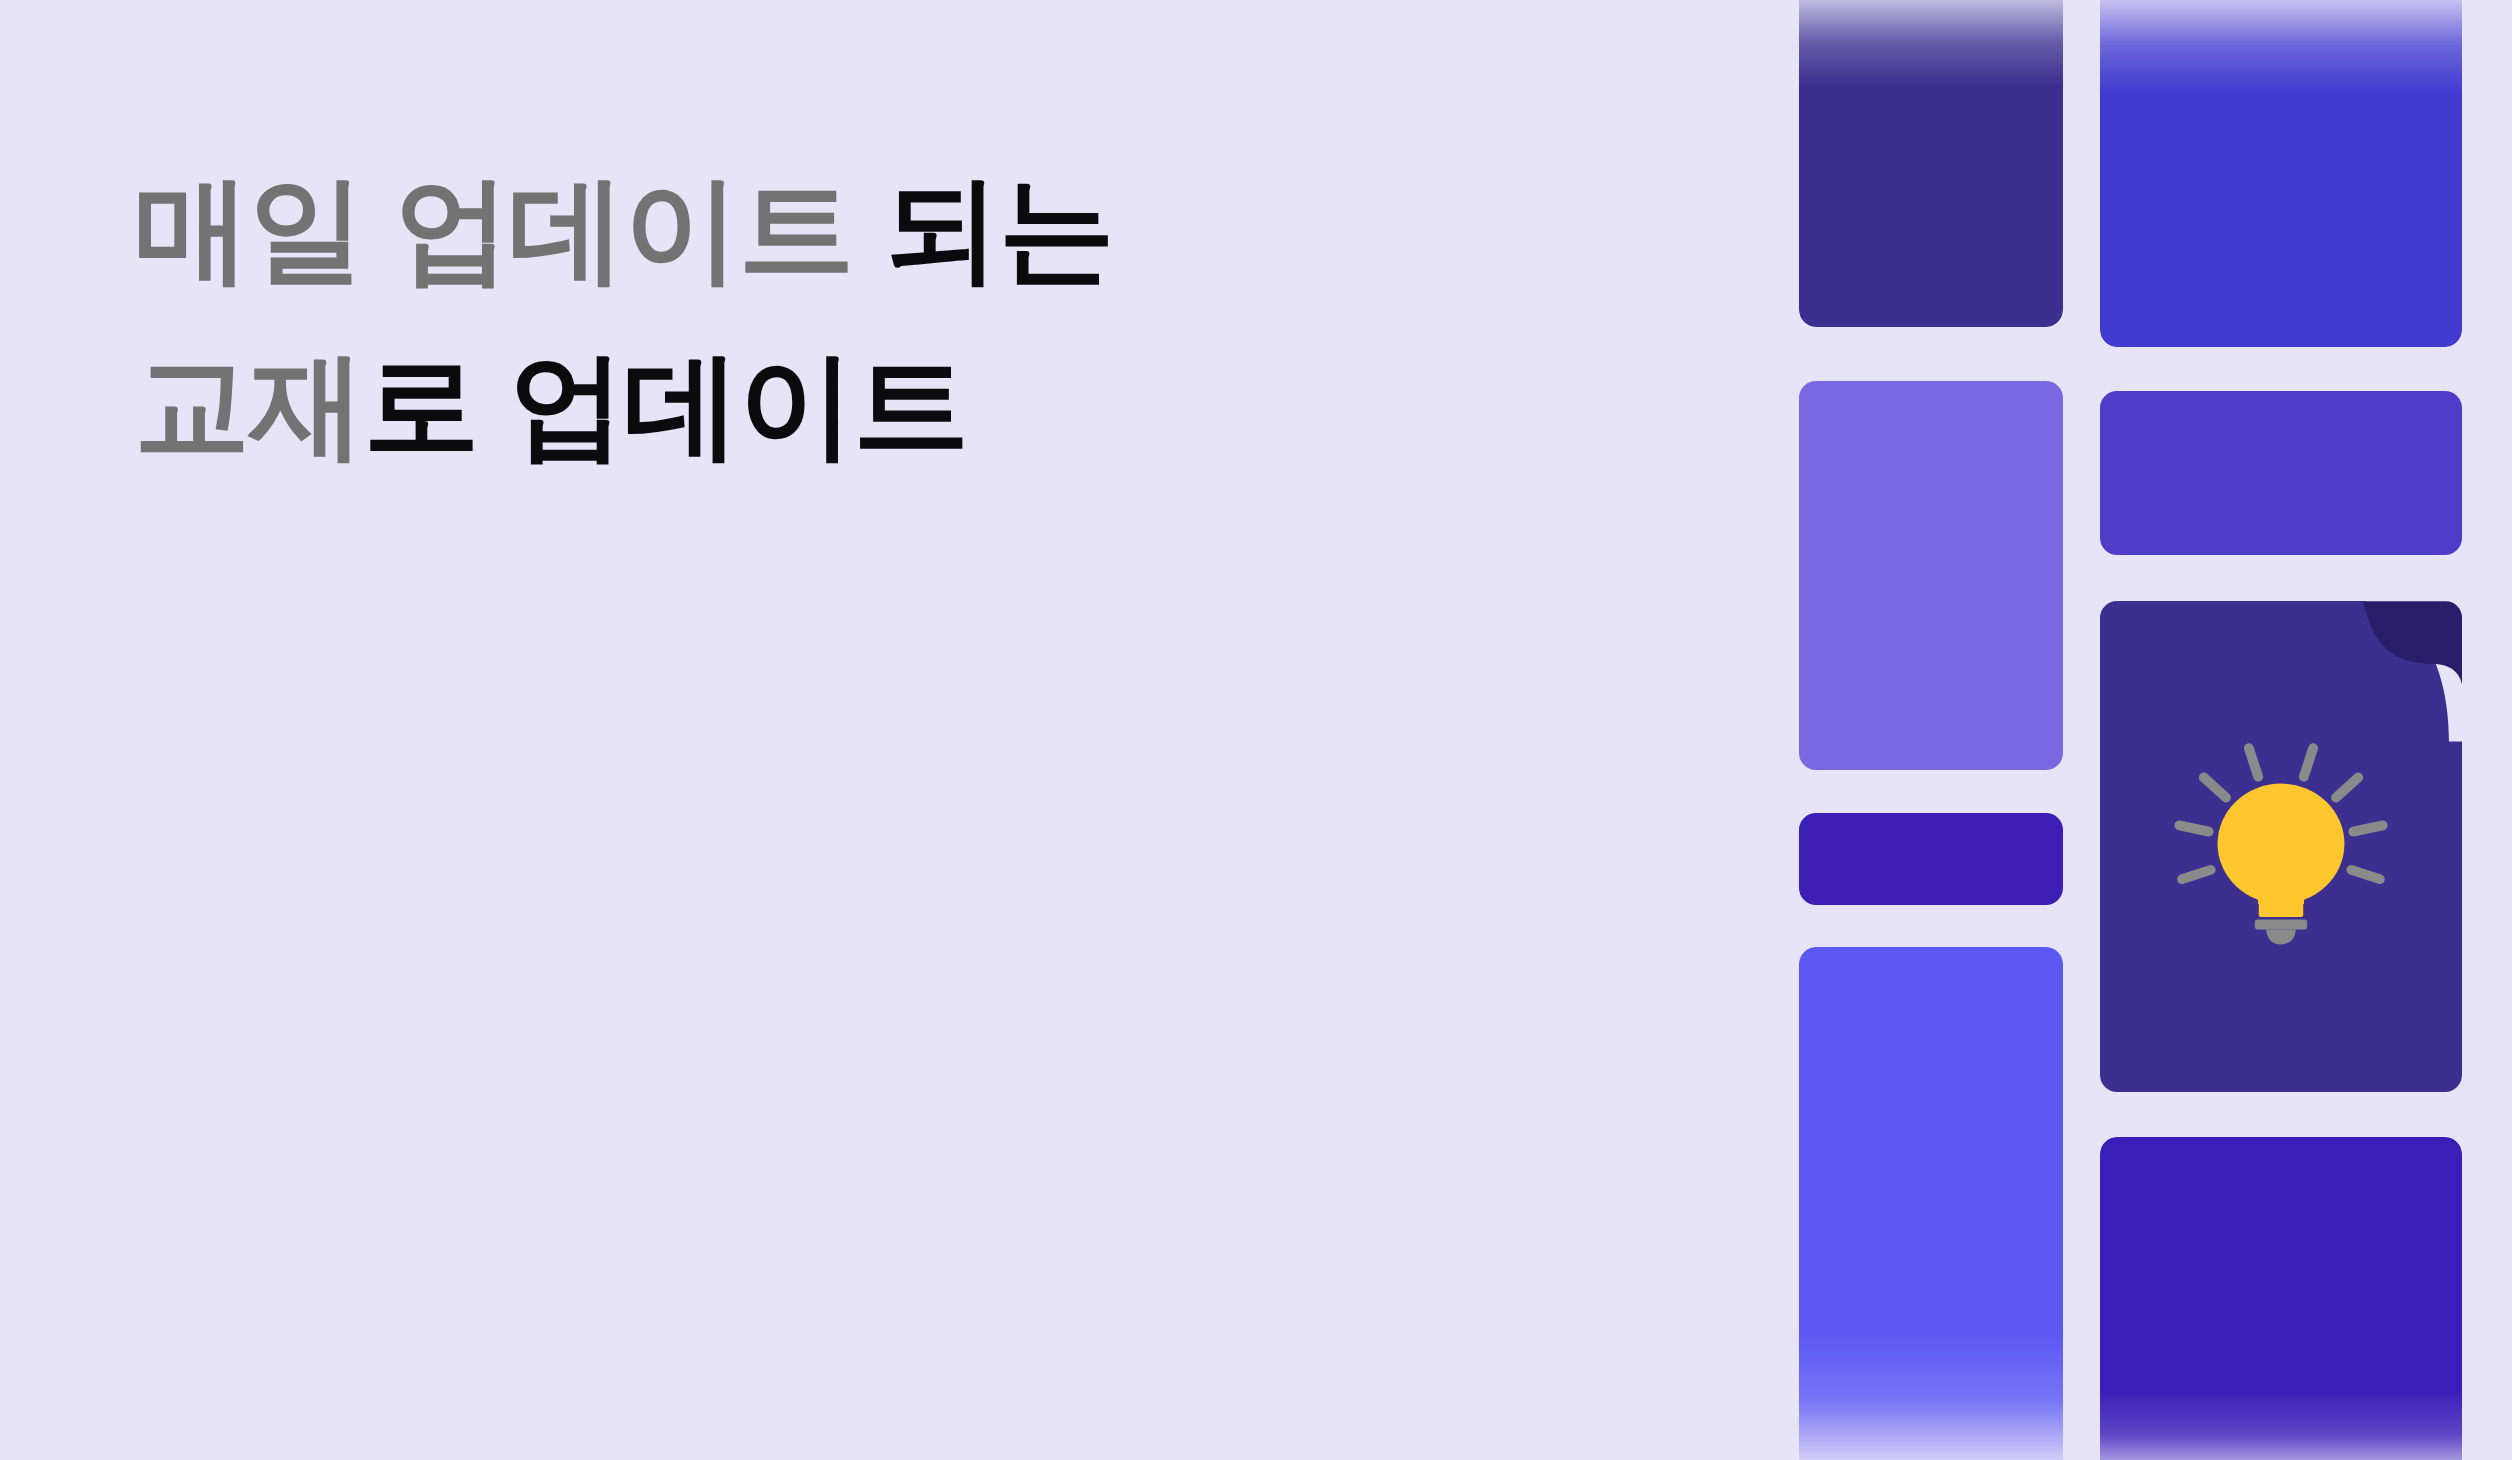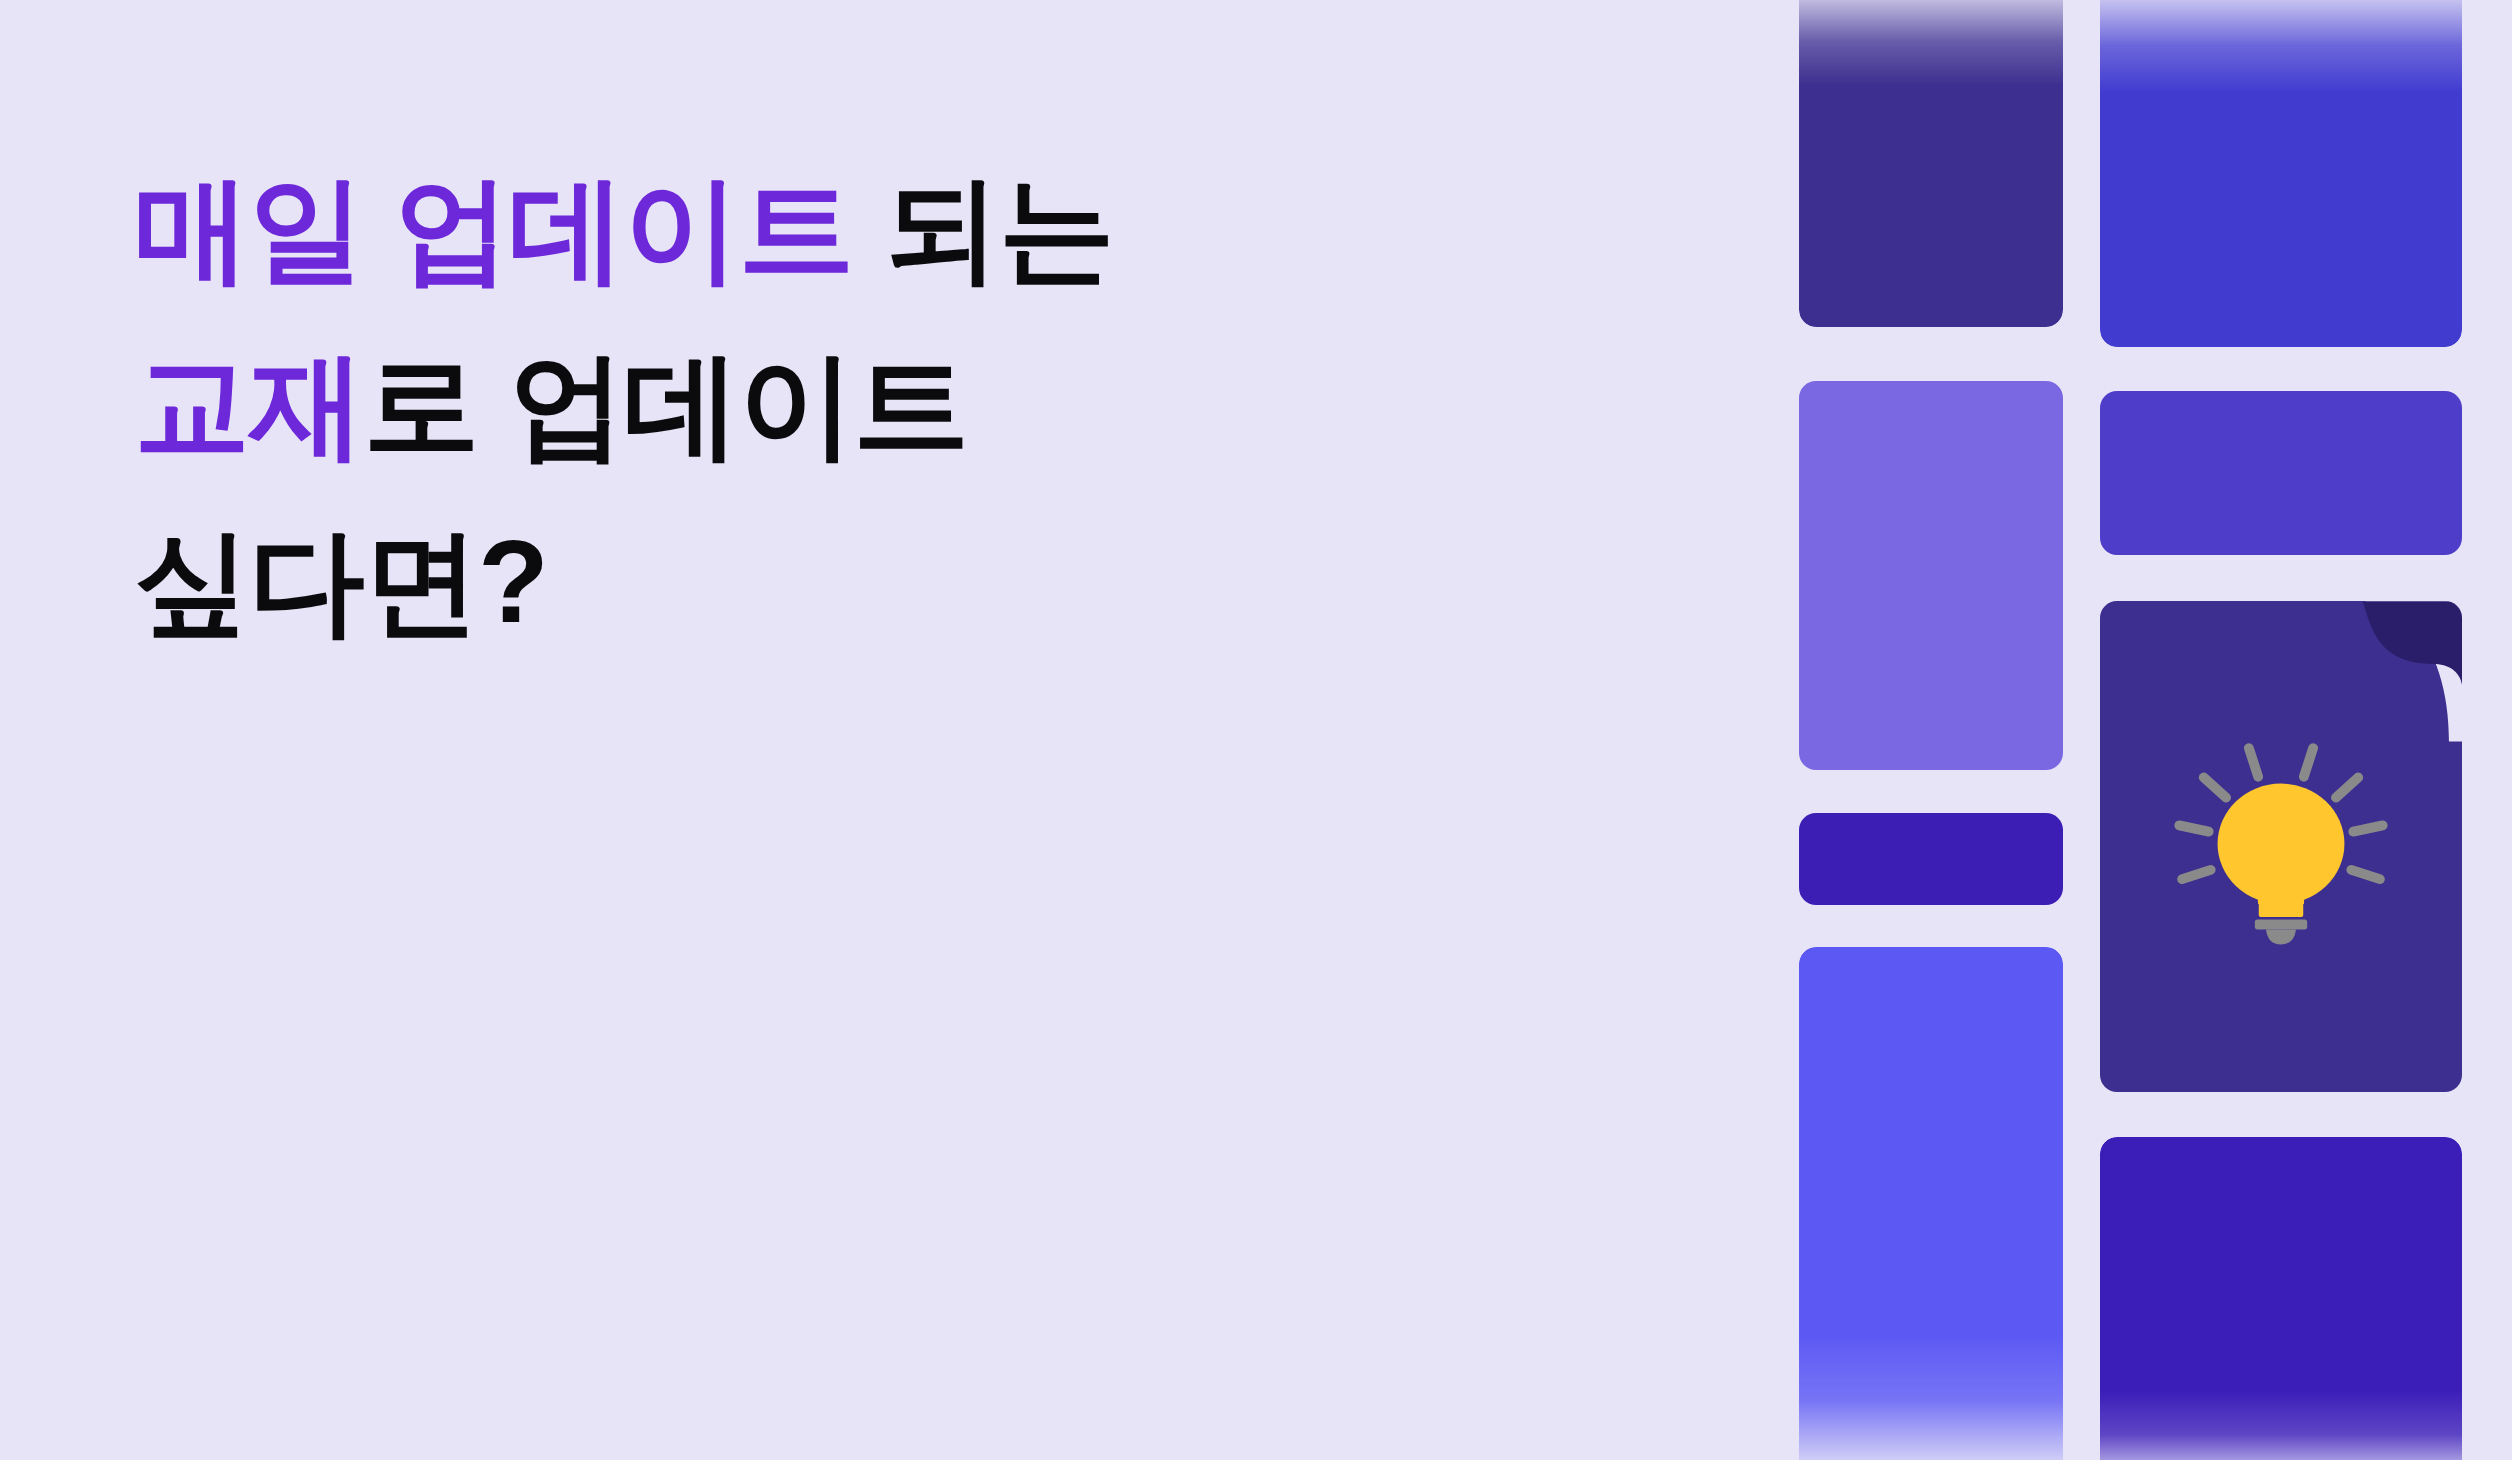--- a/index.html
+++ b/index.html
@@ -34,21 +34,21 @@
   .headline-line {
     font-size:116px;
     line-height:1.52;
     font-weight:900;
     letter-spacing:-1.3px;
     color:#0B0B0E;
     white-space:nowrap;
     -webkit-font-smoothing:antialiased;
   }
 
-  .hl-accent { color:#6d28d9; }
+  .hl-accent { color:#737373; }
 
   
   .mosaic {
     position:absolute;
     left:1799px;
     top:0;
     width:663px;
     height:1461px;
   }
 
@@ -118,21 +118,20 @@
   <div class="headline-block">
 
     <div class="headline-line">
       <span class="hl-accent">매일 업데이트</span><span> 되는</span>
     </div>
 
     <div class="headline-line">
       <span class="hl-accent">교재</span><span>로 업데이트</span>
     </div>
 
-    <div class="headline-line">싶다면?</div>
 
   </div>
 
   <div class="mosaic">
 
     <div class="col col-left">
 
       <div class="card c-l1 fade-top"></div>
 
       <div class="card c-l2"></div>

